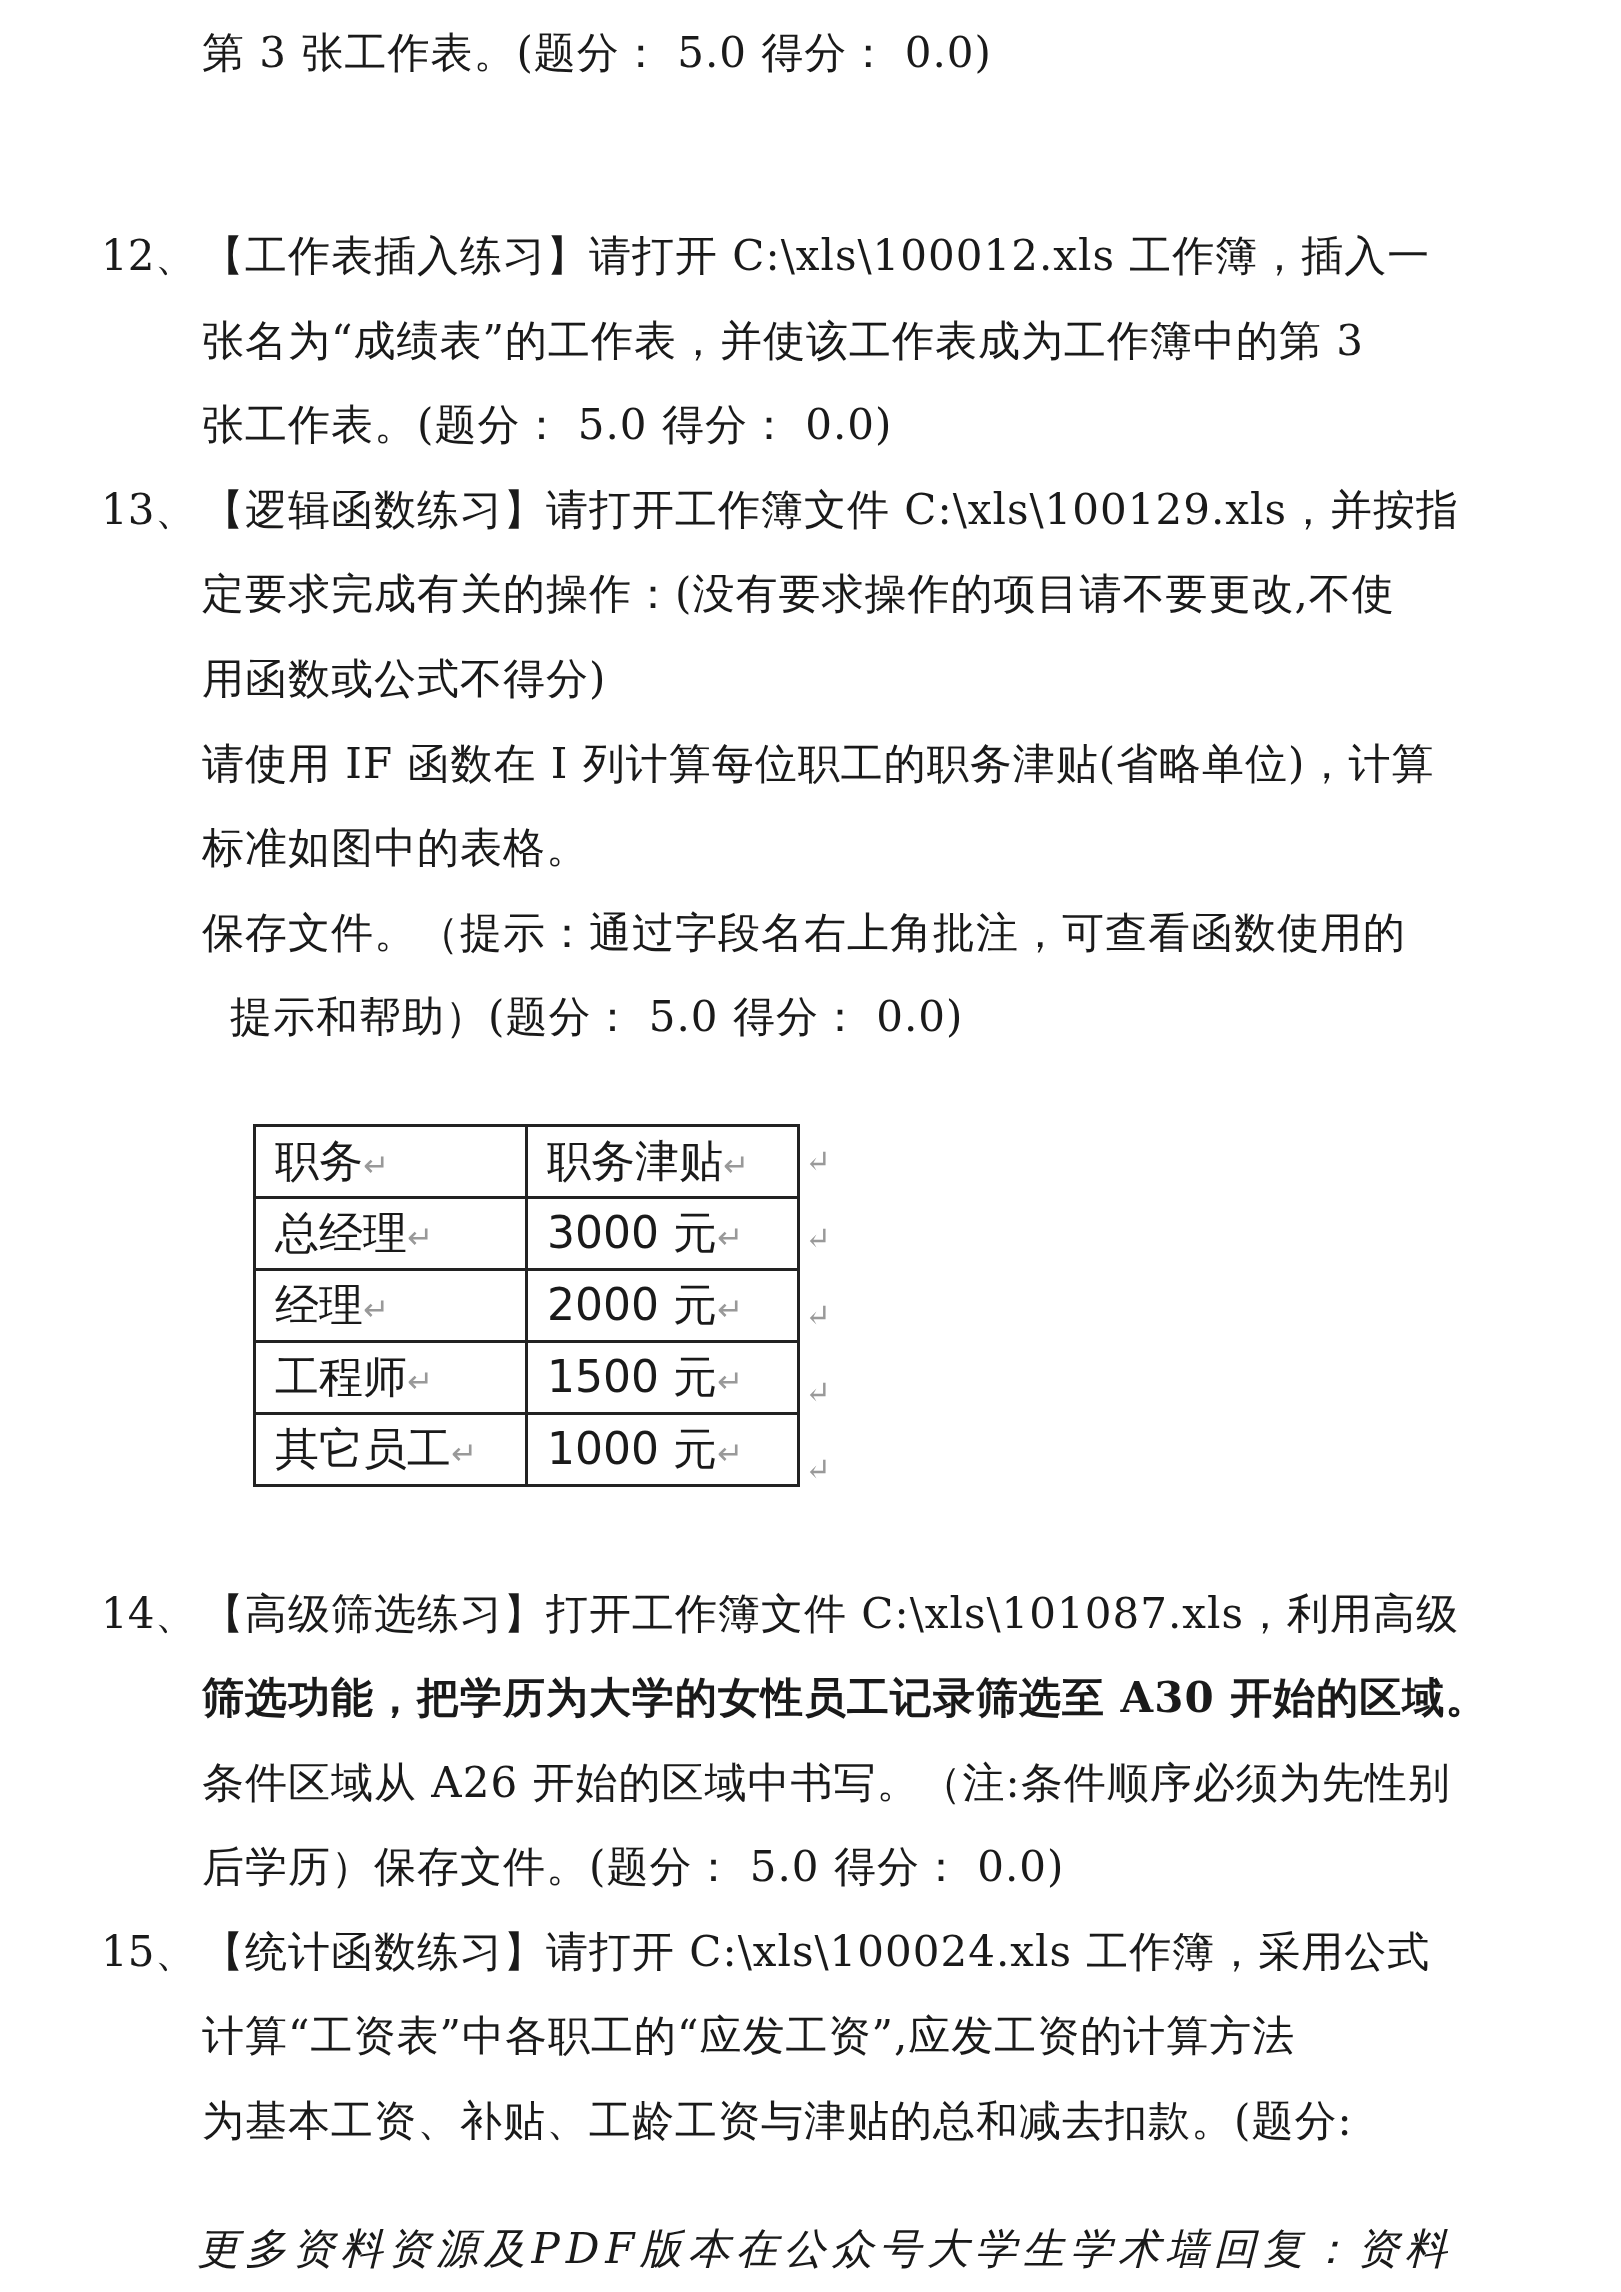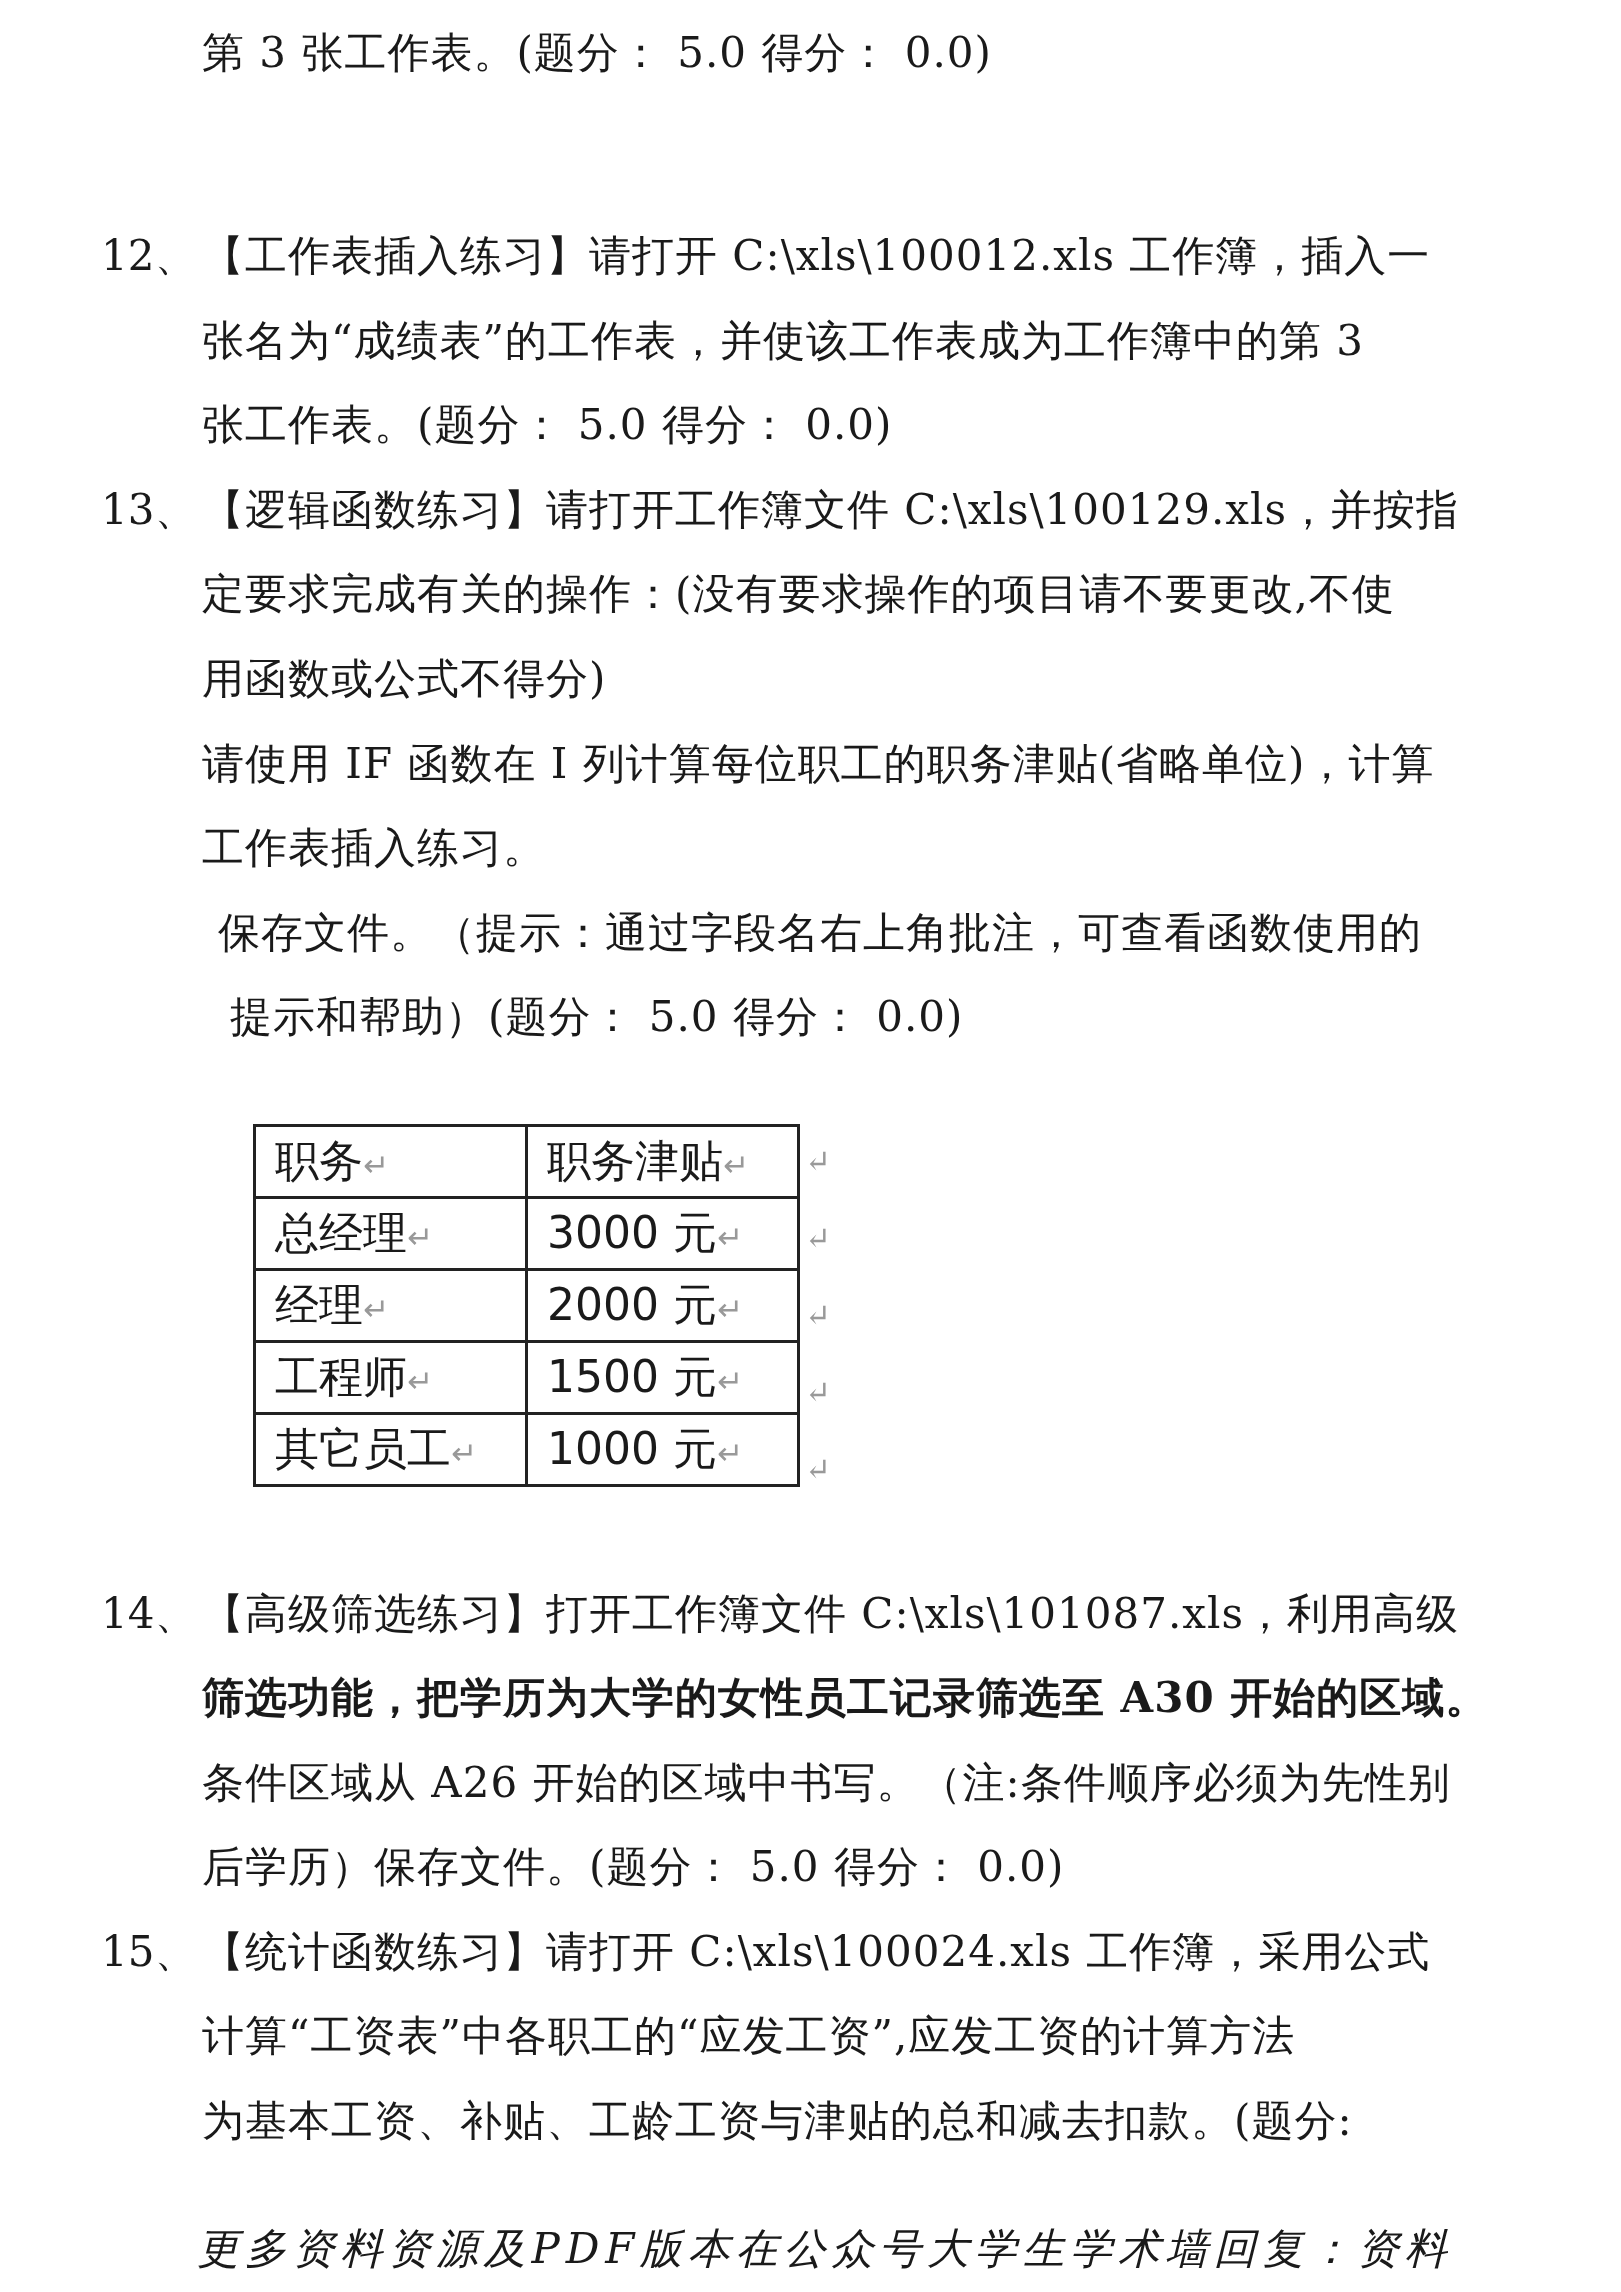--- a/index.html
+++ b/index.html
@@ -22,22 +22,22 @@
     <div class="line" style="top: 9.6px;">第 3 张工作表。(题分： 5.0 得分： 0.0)</div>
     <div class="num" style="top: 213px;">12、</div>
     <div class="line" style="top: 213px;">【工作表插入练习】请打开 C:\xls\100012.xls 工作簿，插入一</div>
     <div class="line" style="top: 298px;">张名为“成绩表”的工作表，并使该工作表成为工作簿中的第 3</div>
     <div class="line" style="top: 382px;">张工作表。(题分： 5.0 得分： 0.0)</div>
     <div class="num" style="top: 467px;">13、</div>
     <div class="line" style="top: 467px;">【逻辑函数练习】请打开工作簿文件 C:\xls\100129.xls，并按指</div>
     <div class="line" style="top: 551px;">定要求完成有关的操作：(没有要求操作的项目请不要更改,不使</div>
     <div class="line" style="top: 636px;">用函数或公式不得分)</div>
     <div class="line" style="top: 721px;">请使用 IF 函数在 I 列计算每位职工的职务津贴(省略单位)，计算</div>
-    <div class="line" style="top: 805px;">工作表插入练习。</div>
-    <div class="line" style="top: 890px; margin-left: 16px;">保存文件。（提示：通过字段名右上角批注，可查看函数使用的</div>
+    <div class="line" style="top: 805px;">标准如图中的表格。</div>
+    <div class="line" style="top: 890px;">保存文件。（提示：通过字段名右上角批注，可查看函数使用的</div>
     <div class="line" style="top: 974px; margin-left: 28px;">提示和帮助）(题分： 5.0 得分： 0.0)</div>
     <div class="num" style="top: 1571px;">14、</div>
     <div class="line" style="top: 1571px;">【高级筛选练习】打开工作簿文件 C:\xls\101087.xls，利用高级</div>
     <div class="line" style="top: 1655px; font-weight: bold;">筛选功能，把学历为大学的女性员工记录筛选至 A30 开始的区域。</div>
     <div class="line" style="top: 1740px;">条件区域从 A26 开始的区域中书写。（注:条件顺序必须为先性别</div>
     <div class="line" style="top: 1824px;">后学历）保存文件。(题分： 5.0 得分： 0.0)</div>
     <div class="num" style="top: 1909px;">15、</div>
     <div class="line" style="top: 1909px;">【统计函数练习】请打开 C:\xls\100024.xls 工作簿，采用公式</div>
     <div class="line" style="top: 1993px; text-align: right;">计算“工资表”中各职工的“应发工资”,应发工资的计算方法</div>
     <div class="line" style="top: 2078px;">为基本工资、补贴、工龄工资与津贴的总和减去扣款。(题分:</div>

